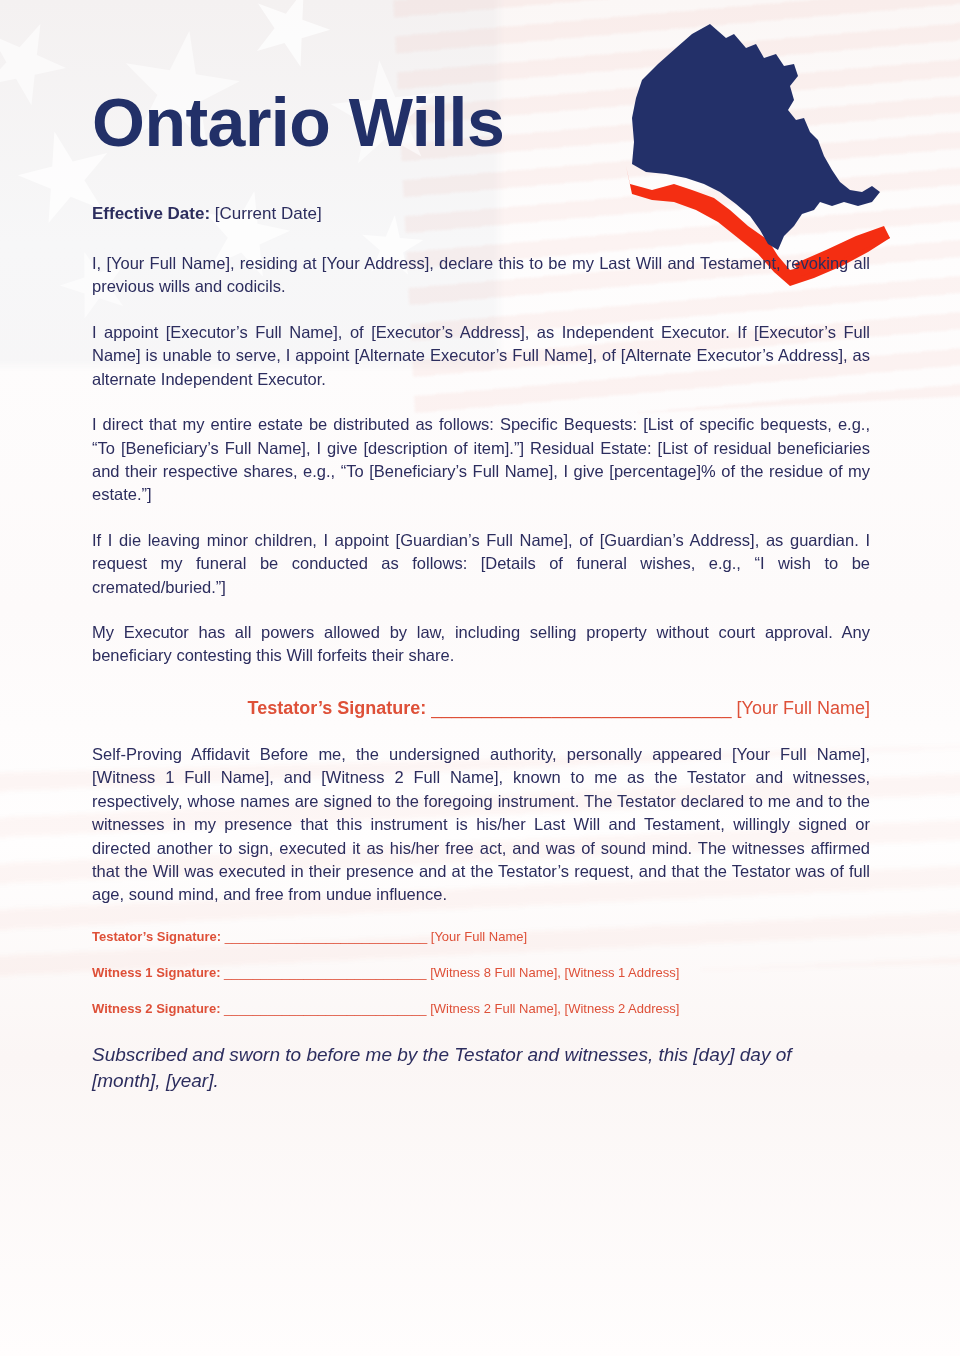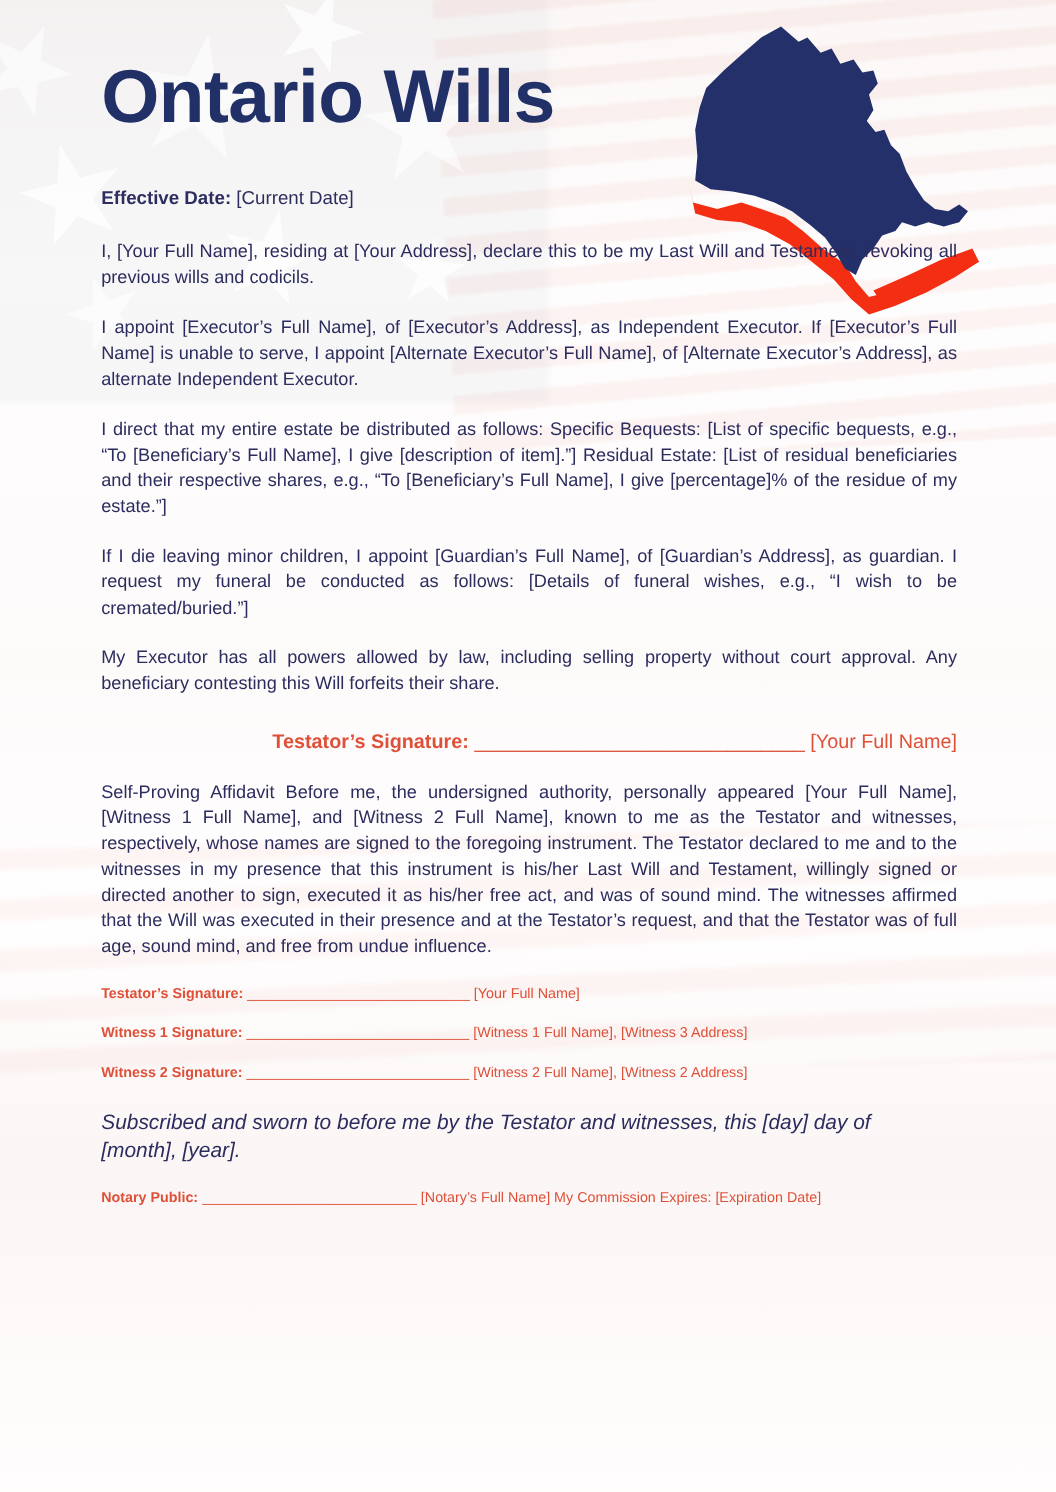--- a/index.html
+++ b/index.html
@@ -90,21 +90,21 @@
   
   .content {
     position: absolute;
     left: 92px;
     top: 0;
     width: 778px;
   }
 
   .doc-title {
     margin: 0;
-    padding-top: 54px;
+    padding-top: 88px;
     font-size: 68px;
     line-height: 1.0;
     font-weight: 700;
     letter-spacing: -0.5px;
     color: #223068;
   }
   .doc-subtitle {
     margin: 20px 0 0 0;
     font-size: 17px;
     font-weight: 700;
@@ -238,31 +238,26 @@
 
     <div class="sig-rows">
       <div class="sig-row">
         <span class="lbl">Testator’s Signature:</span>
         <span>____________________________</span>
         <span>[Your Full Name]</span>
       </div>
       <div class="sig-row">
         <span class="lbl">Witness 1 Signature:</span>
         <span>____________________________</span>
-        <span>[Witness 1 Full Name], [Witness 3 Address]</span>
+        <span>[Witness 8 Full Name], [Witness 1 Address]</span>
       </div>
       <div class="sig-row">
         <span class="lbl">Witness 2 Signature:</span>
         <span>____________________________</span>
         <span>[Witness 2 Full Name], [Witness 2 Address]</span>
       </div>
     </div>
 
     <p class="sworn">Subscribed and sworn to before me by the Testator and witnesses, this [day] day of [month], [year].</p>
 
-    <div class="notary">
-      <span class="lbl">Notary Public:</span>
-      <span>___________________________</span>
-      <span>[Notary’s Full Name] My Commission Expires: [Expiration Date]</span>
-    </div>
 
   </div>
 </div>
 
 </body></html>

